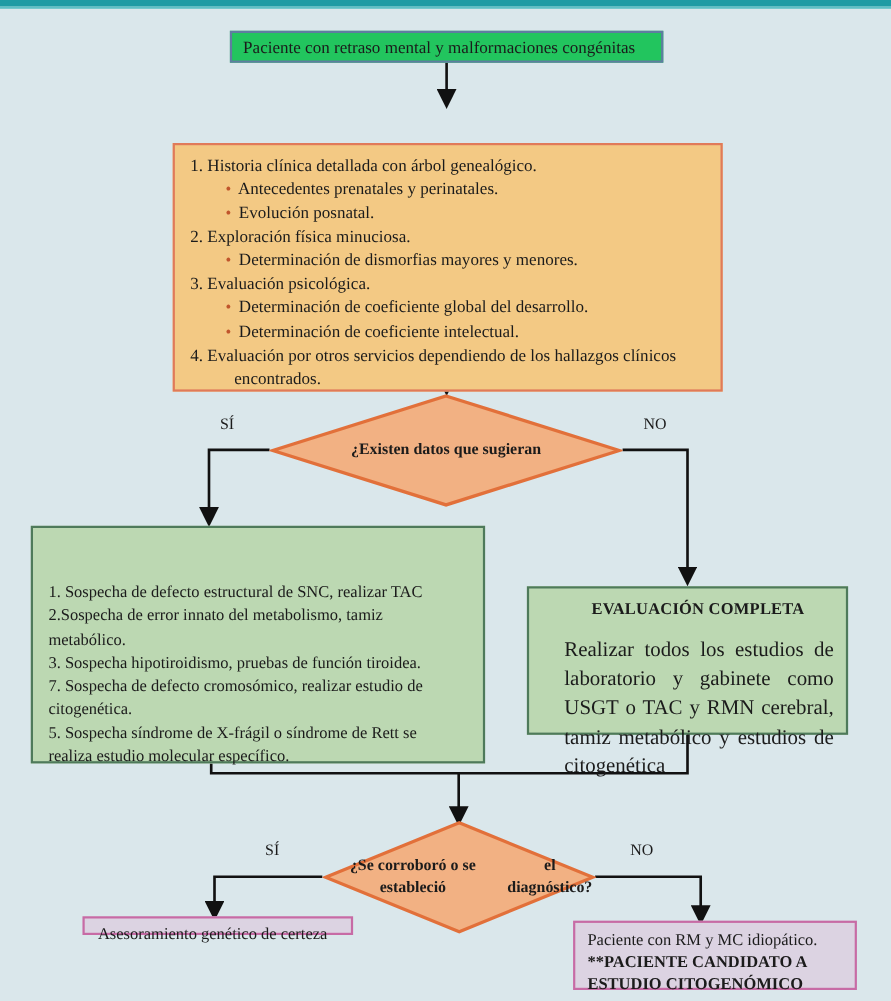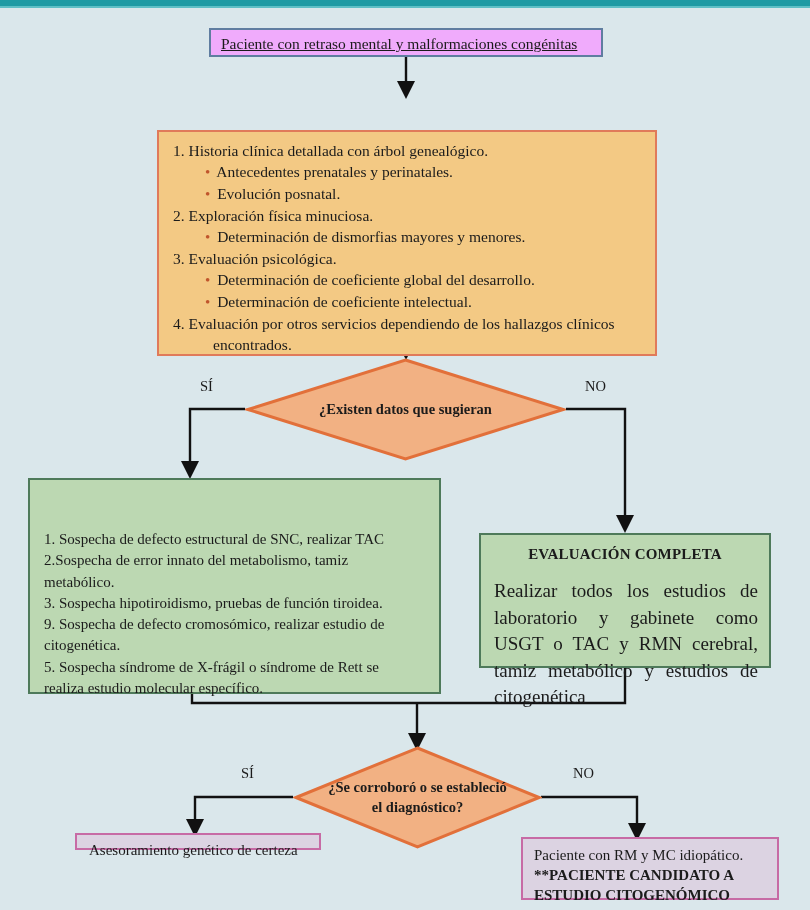--- a/index.html
+++ b/index.html
@@ -28,23 +28,22 @@
     width: 810px; height: 2px;
     background: #5fc0c6;
   }
 
   
   .node {
     position: absolute;
     box-sizing: border-box;
   }
   .box-blue {
-    background: #f0abfc;
+    background: #22c55e;
     border: 2px solid #5f7da0;
-    text-decoration: underline;
   }
   .box-orange {
     background: #f3c984;
     border: 2px solid #e07a5a;
   }
   .box-green {
     background: #bcd8b2;
     border: 2px solid #4e7a5a;
   }
   .box-pink {
@@ -125,21 +124,21 @@
   }
   .diamond-wrap svg {
     position: absolute;
     left: 0; top: 0;
   }
   .diamond-label {
     position: absolute;
     left: 0; top: 0;
     width: 100%; height: 100%;
     display: flex;
-    flex-direction: column;
+    flex-direction: row;
     align-items: center;
     justify-content: center;
     font-weight: bold;
     font-size: 14.5px;
     line-height: 1.32;
     text-align: center;
     pointer-events: none;
   }
 
   .edge-label {
@@ -264,31 +263,31 @@
     <div class="green-left-text">
       <span class="hang2">
         <span>1. Sospecha de defecto estructural de SNC, realizar TAC</span>
       </span>
       <span class="row just">
         <span>2.Sospecha de error innato del metabolismo, tamiz</span>
         <span class="row">metabólico.</span>
       </span>
       <span class="row">3. Sospecha hipotiroidismo, pruebas de función tiroidea.</span>
       <span class="row">
-        <span>9. Sospecha de defecto cromosómico, realizar estudio de</span>
+        <span>7. Sospecha de defecto cromosómico, realizar estudio de</span>
         <span class="row">citogenética.</span>
       </span>
       <span class="row">
         <span>5. Sospecha síndrome de X-frágil o síndrome de Rett se</span>
         <span class="row">realiza estudio molecular específico.</span>
       </span>
     </div>
   </div>
 
-  <div class="node box-green" style="left:479px; top:533px; width:292px; height:135px;">
+  <div class="node box-green" style="left:479px; top:533px; width:292px; height:135px;padding-left:19px;">
     <div class="green-right-title">EVALUACIÓN COMPLETA</div>
     <div class="green-right-body">Realizar todos los estudios de laboratorio y gabinete como USGT o TAC y RMN cerebral, tamiz metabólico y estudios de citogenética</div>
   </div>
 
   <div class="diamond-wrap" style="left:293px; top:746px; width:249px; height:103px;">
     <svg width="249" height="103" viewBox="0 0 249 103">
       <polygon points="124.5,2 246,51.5 124.5,101 3,51.5" fill="#f2b183" stroke="#e2703a" stroke-width="3"></polygon>
     </svg>
     <div class="diamond-label">
       <span>¿Se corroboró o se estableció</span>

